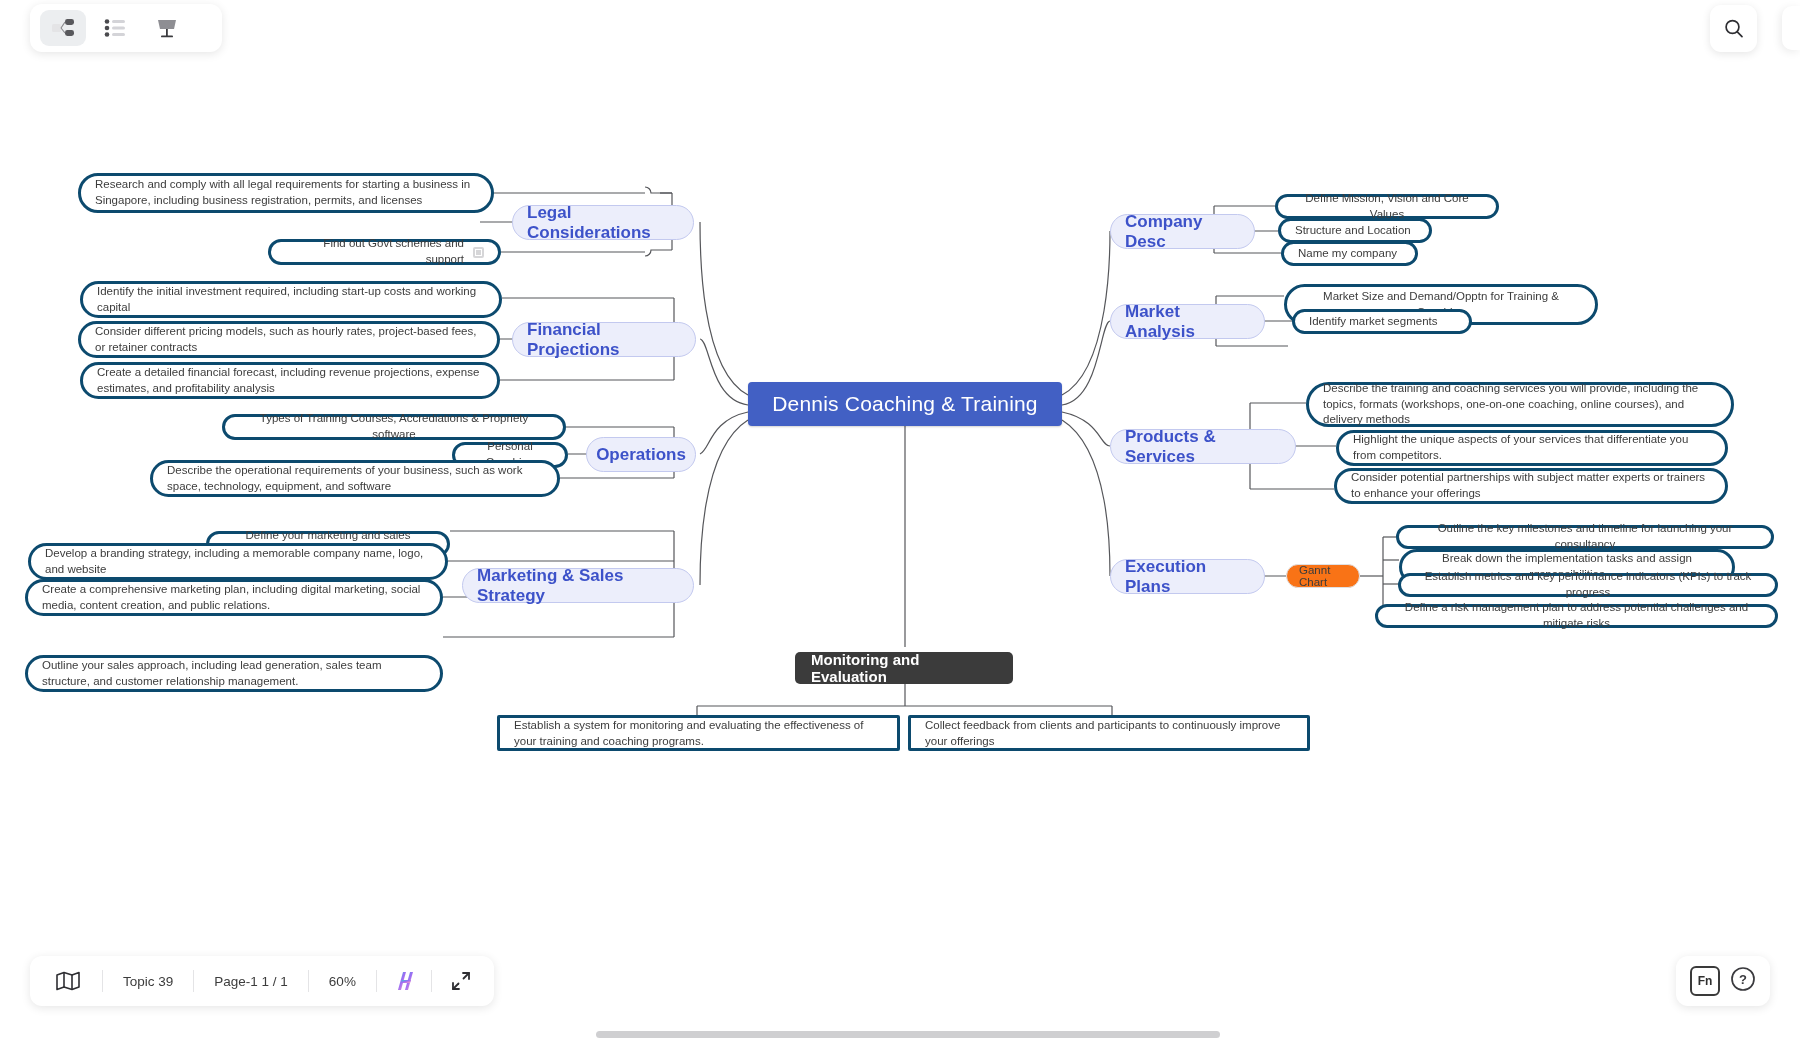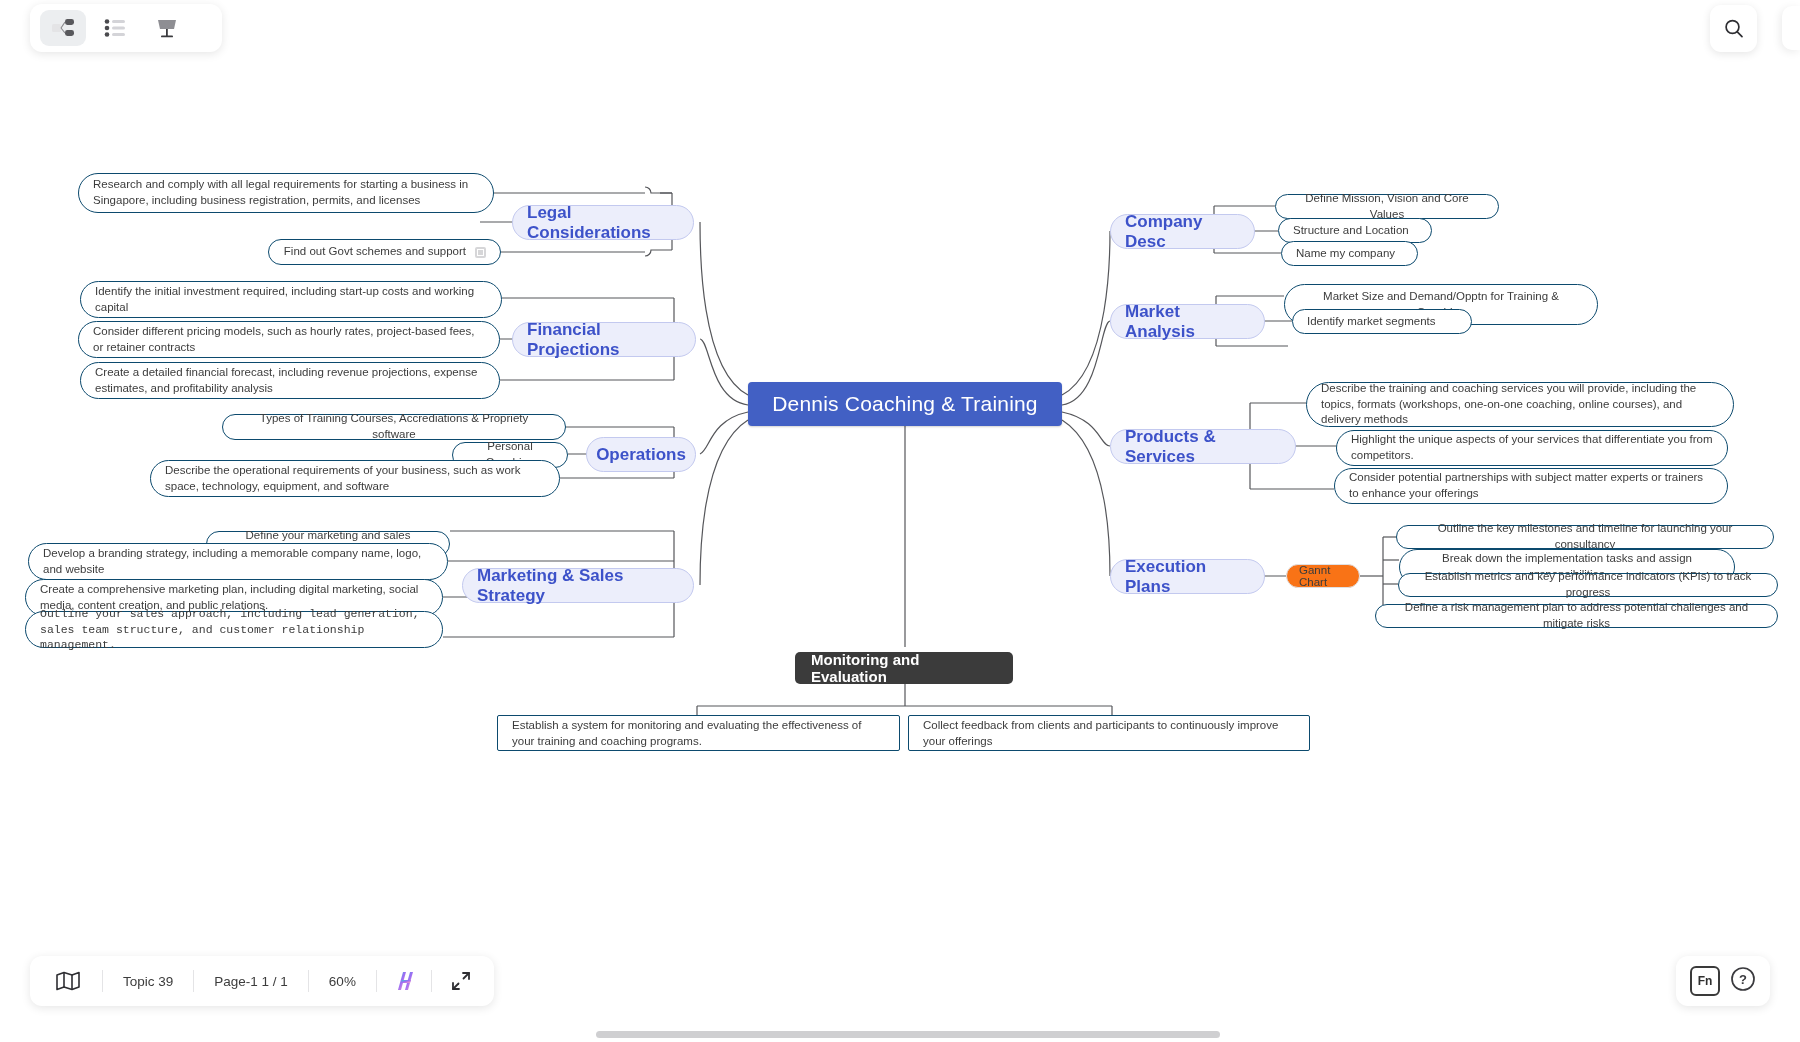--- a/index.html
+++ b/index.html
@@ -45,21 +45,21 @@
     color:#ffffff;
     font-size:15px;
     font-weight:600;
     border-radius:5px;
     display:flex; align-items:center; justify-content:center;
     padding:0 16px;
   }
 
   .leaf-node {
     background:#ffffff;
-    border:1px solid #0c4a6e;
+    border:3px solid #0c4a6e;
     border-radius:999px;
     color:#3c3c3c;
     font-size:11.5px;
     line-height:1.35;
     display:flex; align-items:center;
     padding:5px 14px;
     box-sizing:border-box;
   }
   .leaf-node.sq { border-radius:2px; align-items:center; padding-top:7px; }
   .leaf-node.c  { justify-content:center; text-align:center; }
@@ -323,21 +323,21 @@
 
   <div class="node leaf-node c" style="left:206px; top:518px; width:244px; height:26px;margin-top:13px;">
     <span>Define your marketing and sales objectives</span>
   </div>
   <div class="node leaf-node" style="left:28px; top:543px; width:420px; height:37px;">
     <span>Develop a branding strategy, including a memorable company name, logo, and website</span>
   </div>
   <div class="node leaf-node" style="left:25px; top:579px; width:418px; height:37px;">
     <span>Create a comprehensive marketing plan, including digital marketing, social media, content creation, and public relations.</span>
   </div>
-  <div class="node leaf-node" style="left:25px; top:611px; width:418px; height:37px;font-family:Liberation Mono, monospace;">
+  <div class="node leaf-node" style="left:25px; top:655px; width:418px; height:37px;">
     <span>Outline your sales approach, including lead generation, sales team structure, and customer relationship management.</span>
   </div>
 
   <div class="node branch-node" style="left:1110px; top:214px; width:145px; height:35px;">Company Desc</div>
 
   <div class="node leaf-node c" style="left:1275px; top:194px; width:224px; height:25px;">
     <span>Define Mission, Vision and Core Values</span>
   </div>
   <div class="node leaf-node" style="left:1278px; top:218px; width:154px; height:25px;">
     <span>Structure and Location</span>

